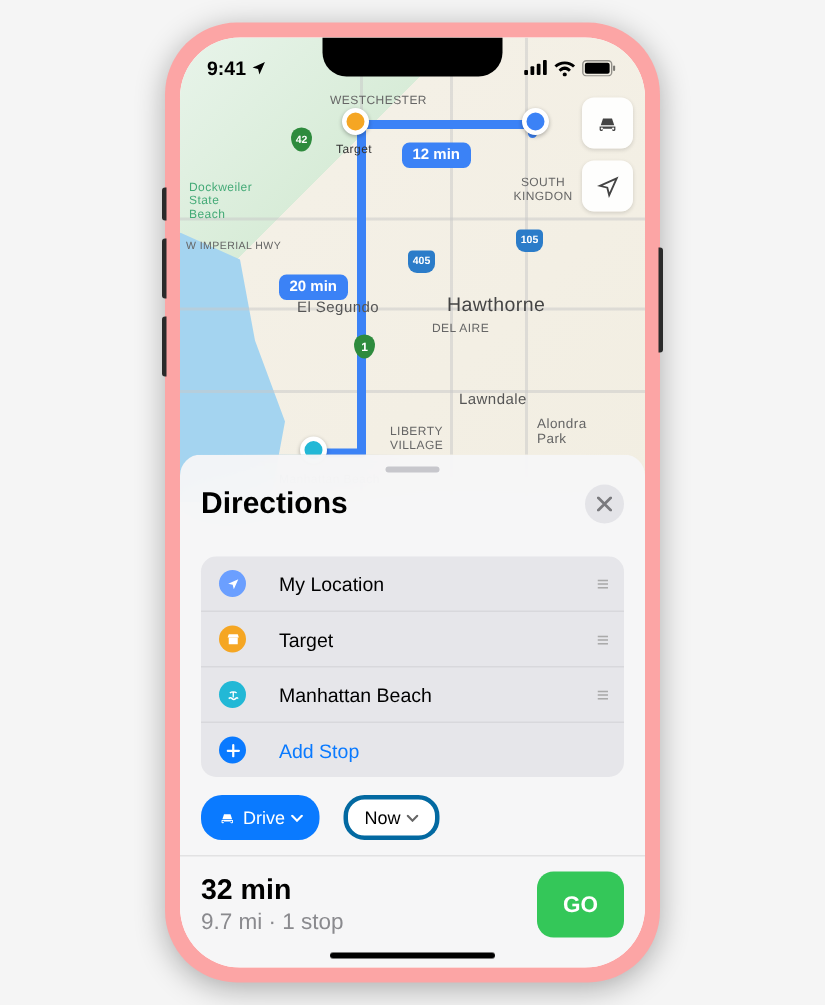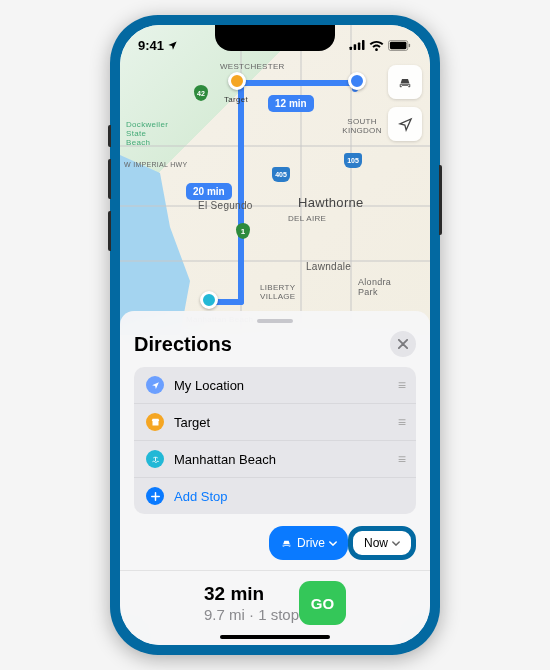--- a/index.html
+++ b/index.html
@@ -1,17 +1,17 @@
 <!DOCTYPE html>
 <html><head>
 <meta charset="utf-8">
 <style>
   * { box-sizing: border-box; margin: 0; padding: 0; font-family: -apple-system, BlinkMacSystemFont, "Helvetica Neue", sans-serif; }
   body { width: 550px; height: 670px; background: #f5f5f5; display: flex; align-items: center; justify-content: center; }
-  .phone-frame { width: 330px; height: 640px; background: #0369a1; border-radius: 48px; padding: 10px; position: relative; box-shadow: 0 4px 20px rgba(0,0,0,0.3); }
+  .phone-frame { width: 330px; height: 640px; background: #fca5a5; border-radius: 48px; padding: 10px; position: relative; box-shadow: 0 4px 20px rgba(0,0,0,0.3); }
   .phone-buttons-left { position: absolute; left: -2px; top: 110px; }
   .phone-buttons-left div { width: 3px; background: #2a2a2a; border-radius: 2px 0 0 2px; margin-bottom: 12px; }
   .phone-buttons-right { position: absolute; right: -2px; top: 150px; width: 3px; height: 70px; background: #2a2a2a; border-radius: 0 2px 2px 0; }
   .screen { width: 100%; height: 100%; background: #fff; border-radius: 40px; overflow: hidden; position: relative; }
   .notch { position: absolute; top: 0; left: 50%; transform: translateX(-50%); width: 120px; height: 26px; background: #000; border-radius: 0 0 16px 16px; z-index: 100; }
   .status-bar { position: absolute; top: 0; left: 0; right: 0; height: 34px; display: flex; justify-content: space-between; align-items: center; padding: 6px 18px 0; z-index: 50; font-weight: 600; font-size: 13px; }
   .status-left { display: flex; align-items: center; gap: 3px; }
   .status-right { display: flex; align-items: center; gap: 4px; }
   .map-area { width: 100%; height: 310px; position: relative; background: linear-gradient(135deg, #e8f4ea 0%, #d8ecd8 30%, #f4f0e6 30%, #f2eee2 100%); overflow: hidden; }
   .map-water { position: absolute; left: 0; bottom: 0; width: 100px; height: 180px; background: #a4d4f0; clip-path: polygon(0 0, 40% 10%, 50% 40%, 70% 70%, 60% 100%, 0 100%); }
@@ -20,38 +20,38 @@
   .map-label.big { font-size: 13px; color: #444; font-weight: 400; }
   .route-line { position: absolute; background: #3b82f6; }
   .route-badge { position: absolute; background: #3b82f6; color: #fff; font-size: 10px; font-weight: 600; padding: 3px 7px; border-radius: 5px; white-space: nowrap; }
   .map-pin { position: absolute; width: 18px; height: 18px; border-radius: 50%; border: 3px solid #fff; box-shadow: 0 1px 3px rgba(0,0,0,0.3); }
   .map-controls { position: absolute; right: 8px; top: 40px; width: 34px; }
   .map-control-btn { width: 34px; height: 34px; background: rgba(255,255,255,0.9); border-radius: 8px; display: flex; align-items: center; justify-content: center; margin-bottom: 8px; box-shadow: 0 1px 3px rgba(0,0,0,0.15); }
   .highway-shield { position: absolute; width: 18px; height: 15px; background: #2b7cc9; color:#fff; border-radius: 3px 3px 6px 6px; font-size:7px; font-weight:700; display:flex; align-items:center; justify-content:center; }
   .route-shield { position: absolute; width: 14px; height: 16px; border-radius: 50% 50% 50% 50% / 40% 40% 60% 60%; display:flex; align-items:center; justify-content:center; font-size:8px; font-weight:700; color:#fff; }
   .sheet { position: absolute; left: 0; right: 0; bottom: 0; background: rgba(245,245,247,0.95); backdrop-filter: blur(20px); border-radius: 14px 14px 0 0; padding: 8px 14px 20px; }
   .grabber { width: 36px; height: 4px; background: #c7c7cc; border-radius: 2px; margin: 0 auto 8px; }
-  .sheet-header { display: flex; justify-content: space-between; align-items: center; margin-bottom: 10px; }
+  .sheet-header { display: flex; justify-content: space-between; align-items: center; margin-bottom: 22px; }
   .sheet-title { font-size: 20px; font-weight: 700; }
   .close-btn { width: 26px; height: 26px; border-radius: 50%; background: #e4e4e8; display: flex; align-items: center; justify-content: center; color: #7a7a7e; font-size: 14px; }
   .stops-card { background: rgba(220,220,225,0.6); border-radius: 10px; overflow: hidden; margin-bottom: 12px; }
-  .stop-row { display: flex; align-items: center; padding: 9px 12px; gap: 10px; border-bottom: 1px solid rgba(0,0,0,0.06); }
+  .stop-row { display: flex; align-items: center; padding: 9px 12px; gap: 22px; border-bottom: 1px solid rgba(0,0,0,0.06); }
   .stop-row:last-child { border-bottom: none; }
   .stop-icon { width: 18px; height: 18px; border-radius: 50%; display: flex; align-items: center; justify-content: center; flex-shrink: 0; }
   .stop-label { flex: 1; font-size: 13px; }
   .drag-handle { color: #aaa; font-size: 14px; letter-spacing: -2px; }
   .add-stop-label { color: #0a7aff; }
-  .option-row { display: flex; gap: 0; margin-bottom: 4px; justify-content: flex-end; }
-  .pill { padding: 5px 11px; border-radius: 14px; font-size: 12px; font-weight: 500; display: flex; align-items: center; gap: 4px; background: #fff; border: 5px solid #0369a1; }
+  .option-row { display: flex; gap: 16px; margin-bottom: 4px; }
+  .pill { padding: 5px 11px; border-radius: 14px; font-size: 12px; font-weight: 500; display: flex; align-items: center; gap: 4px; background: #fff; border: 3px solid #0369a1; }
   .pill.primary { background: #0a7aff; color: #fff; border: none; }
   .divider { height: 1px; background: rgba(0,0,0,0.08); margin: 10px -14px; }
-  .summary-row { display: flex; justify-content: center; align-items: center; }
+  .summary-row { display: flex; justify-content: space-between; align-items: center; }
   .summary-time { font-size: 19px; font-weight: 700; }
   .summary-sub { font-size: 15px; color: #8a8a8e; margin-top: 1px; }
-  .go-btn { width: 47px; height: 44px; background: #34c759; color: #fff; font-weight: 700; font-size: 15px; border-radius: 11px; display: flex; align-items: center; justify-content: center; }
+  .go-btn { width: 58px; height: 44px; background: #34c759; color: #fff; font-weight: 700; font-size: 15px; border-radius: 11px; display: flex; align-items: center; justify-content: center; }
   .home-indicator { position: absolute; bottom: 6px; left: 50%; transform: translateX(-50%); width: 110px; height: 4px; background: #000; border-radius: 3px; z-index: 200; }
   svg { display: block; }
 </style>
 </head>
 <body>
 
 <div class="phone-frame">
   <div class="phone-buttons-left">
     <div style="height:22px"></div>
       <div style="height:40px"></div>

